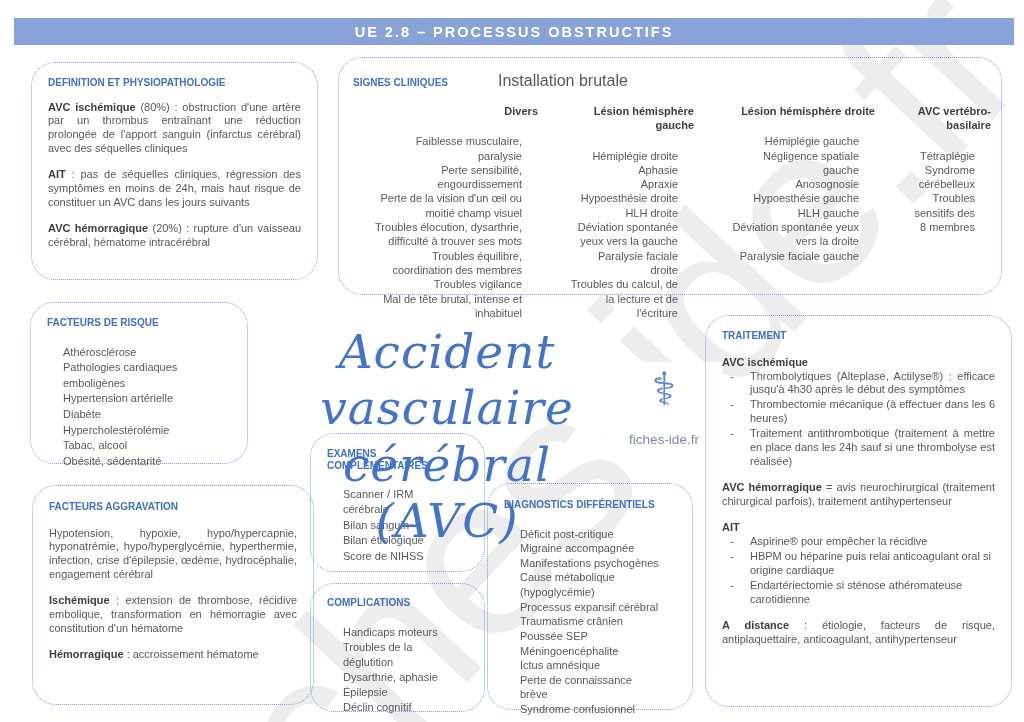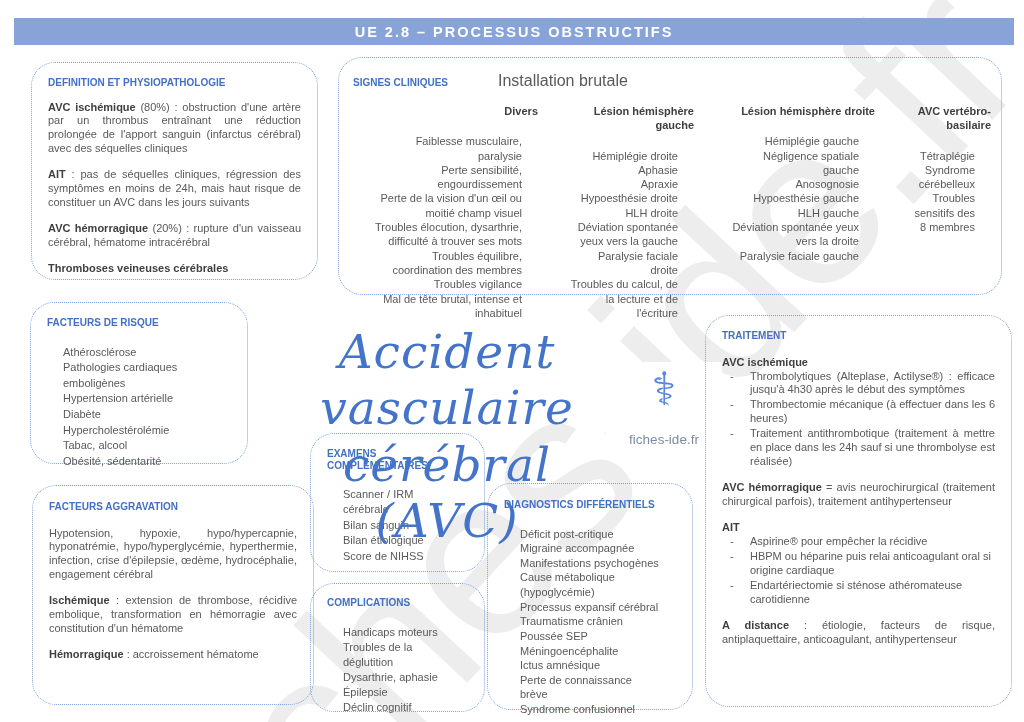--- a/index.html
+++ b/index.html
@@ -90,21 +90,20 @@
 
   <header class="banner">
     <span>UE 2.8 – PROCESSUS OBSTRUCTIFS</span>
   </header>
 
   <section class="box box-definition">
     <h2>DEFINITION ET PHYSIOPATHOLOGIE</h2>
     <p class="para"><b class="lead">AVC ischémique</b><span> (80%) : obstruction d'une artère par un thrombus entraînant une réduction prolongée de l'apport sanguin (infarctus cérébral) avec des séquelles cliniques</span></p>
     <p class="para"><b class="lead">AIT</b><span> : pas de séquelles cliniques, régression des symptômes en moins de 24h, mais haut risque de constituer un AVC dans les jours suivants</span></p>
     <p class="para"><b class="lead">AVC hémorragique</b><span> (20%) : rupture d'un vaisseau cérébral, hématome intracérébral</span></p>
-    <p class="para"><b class="lead">Thromboses veineuses cérébrales</b></p>
   </section>
 
   <section class="box box-signes">
     <div class="signes-head">
       <h2>SIGNES CLINIQUES</h2>
       <span class="signes-note">Installation brutale</span>
     </div>
     <div class="cols">
       <div>
         <div class="col-title">Divers</div>

